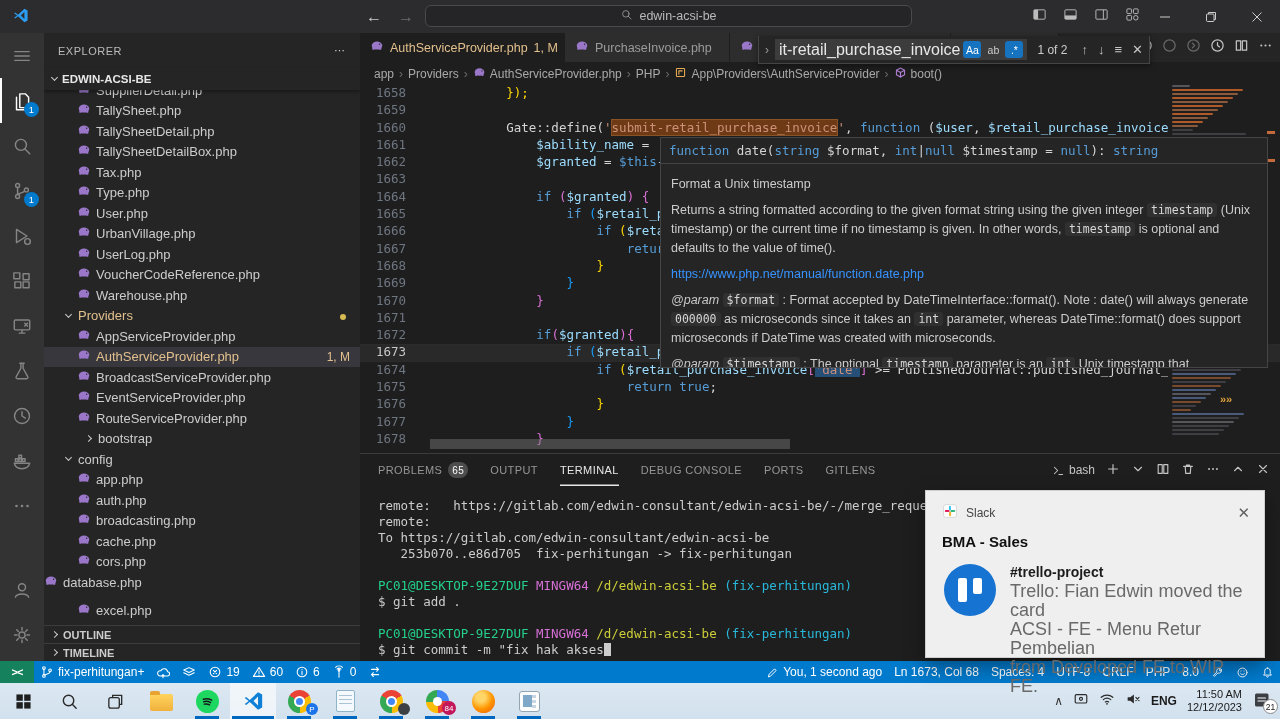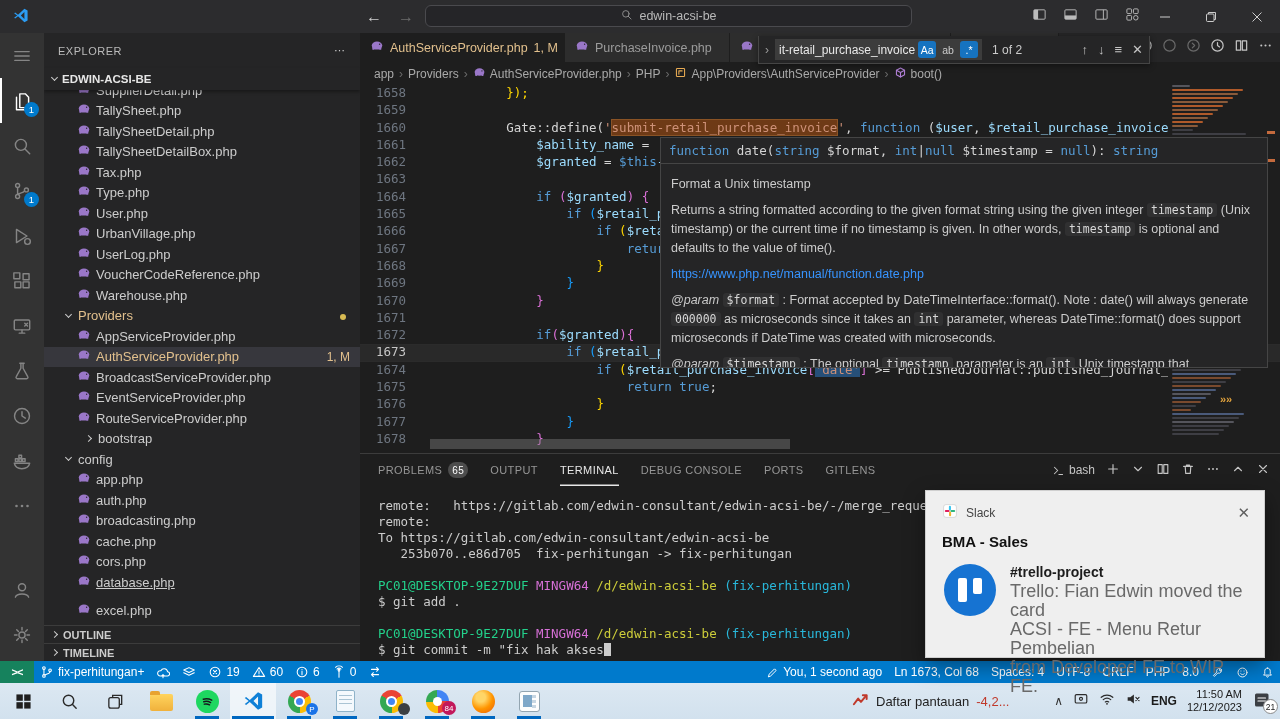--- a/index.html
+++ b/index.html
@@ -84,21 +84,21 @@
   .ruler-mark { position:absolute; width:8px; height:3px; background:#c46a3d; left:5px; }
   .ruler-arrow { position:absolute; color:#e2a33d; font-size:11px; font-weight:bold; }
   #hscroll { position:absolute; left:70px; top:406px; width:360px; height:10px; background:rgba(121,121,121,.45); }
 
   
   #find { position:absolute; left:398px; top:3px; width:392px; height:28px; background:#252526;
     border:1px solid #454545; border-top:none; box-shadow:0 2px 6px rgba(0,0,0,.4); display:flex; align-items:center;
     gap:6px; padding:0 6px; z-index:20; color:#cccccc; }
   #find .fchev { color:#9a9a9a; font-size:12px; }
   #find-input { background:#3c3c3c; height:21px; display:flex; align-items:center; padding:0 4px; gap:3px; }
-  #find-query { font-size:12px; color:#e8e8e8; font-family:"Liberation Sans", sans-serif; }
+  #find-query { font-size:16px; color:#e8e8e8; font-family:"Liberation Sans", sans-serif; }
   .fopt { width:18px; height:17px; display:flex; align-items:center; justify-content:center; font-size:10.5px;
     border-radius:3px; color:#cccccc; }
   .fopt.on { background:#1673c0; color:#ffffff; }
   .fopt.u { }
   #find-count { font-size:12px; color:#cccccc; margin-left:4px; }
   #find .ficons { margin-left:auto; display:flex; gap:10px; align-items:center; font-size:13px; color:#c5c5c5; }
 
   
   #tooltip { position:absolute; left:300px; top:104px; width:608px; height:231px; background:#252526;
     border:1px solid #454545; z-index:15; color:#cccccc; overflow:hidden; }
@@ -536,21 +536,21 @@
           </div>
           <div class="tree-row" style="padding-left: 33px;">
             <span class="php-ic"><svg width="14" height="14" viewBox="0 0 16 16" fill="none" stroke="currentColor" stroke-width="1.3" stroke-linecap="round" stroke-linejoin="round">
                 <ellipse cx="8" cy="7.5" rx="6" ry="4.6" fill="#9a77c8" stroke="none"></ellipse>
                 <rect x="2.6" y="8" width="2.6" height="4.4" rx="1" fill="#9a77c8" stroke="none"></rect>
                 <rect x="10.4" y="8" width="2.6" height="4.4" rx="1" fill="#9a77c8" stroke="none"></rect>
                 <circle cx="11" cy="6" r=".8" fill="#27262b" stroke="none"></circle>
               </svg></span>
             <span class="lbl">cors.php</span>
           </div>
-          <div class="tree-row" style="padding-left: 33px; text-decoration: underline;">
+          <div class="tree-row" style="">
             <span class="php-ic"><svg width="14" height="14" viewBox="0 0 16 16" fill="none" stroke="currentColor" stroke-width="1.3" stroke-linecap="round" stroke-linejoin="round">
                 <ellipse cx="8" cy="7.5" rx="6" ry="4.6" fill="#9a77c8" stroke="none"></ellipse>
                 <rect x="2.6" y="8" width="2.6" height="4.4" rx="1" fill="#9a77c8" stroke="none"></rect>
                 <rect x="10.4" y="8" width="2.6" height="4.4" rx="1" fill="#9a77c8" stroke="none"></rect>
                 <circle cx="11" cy="6" r=".8" fill="#27262b" stroke="none"></circle>
               </svg></span>
             <span class="lbl">database.php</span>
           </div>
           <div class="tree-row" style="padding-left: 33px; margin-top: 8px;">
             <span class="php-ic"><svg width="14" height="14" viewBox="0 0 16 16" fill="none" stroke="currentColor" stroke-width="1.3" stroke-linecap="round" stroke-linejoin="round">
@@ -1103,28 +1103,20 @@
         </div>
         <div class="tb-tile">
           <i class="run-bar"></i>
           <span class="ic-firefox"></span>
         </div>
         <div class="tb-tile">
           <i class="run-bar"></i>
           <span class="ic-photos"></span>
         </div>
       </div>
-    <div id="tb-widget">
-      <span id="stock-icon"><svg width="17" height="17" viewBox="0 0 18 18" fill="none" stroke="#c0392b" stroke-width="2.1" stroke-linecap="round" stroke-linejoin="round">
-            <path d="M2 14l4.5-6 3 3.5L15 5"></path>
-            <path d="M11.5 4.5H15.5V8.5"></path>
-          </svg></span>
-      <span>Daftar pantauan</span>
-      <span class="neg">-4,2...</span>
-    </div>
     <div id="tb-tray">
       <span style="font-size:12px;color:#333">∧</span>
       <span id="tray-meet"><svg width="16" height="16" viewBox="0 0 18 18" fill="none" stroke="#2b2b2b" stroke-width="1.3">
             <rect x="2.5" y="4" width="13" height="9.5" rx="1.5"></rect>
             <circle cx="9" cy="8.8" r="1.7"></circle>
           </svg></span>
       <span id="tray-wifi"><svg width="16" height="16" viewBox="0 0 18 18" fill="none" stroke="#2b2b2b" stroke-width="1.4" stroke-linecap="round">
             <path d="M2.5 7a10 10 0 0 1 13 0M4.8 9.7a6.5 6.5 0 0 1 8.4 0M7.1 12.3a3.2 3.2 0 0 1 3.8 0"></path>
             <circle cx="9" cy="14.4" r="1" fill="#2b2b2b" stroke="none"></circle>
           </svg></span>

